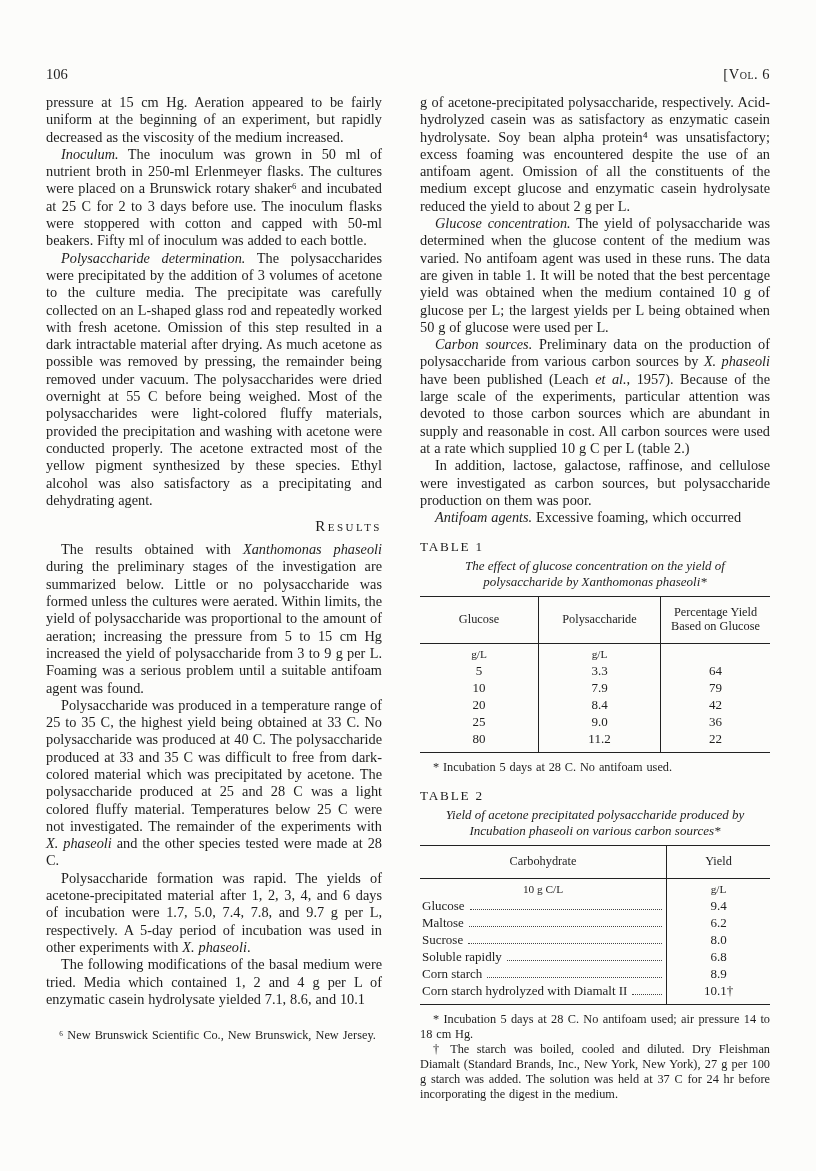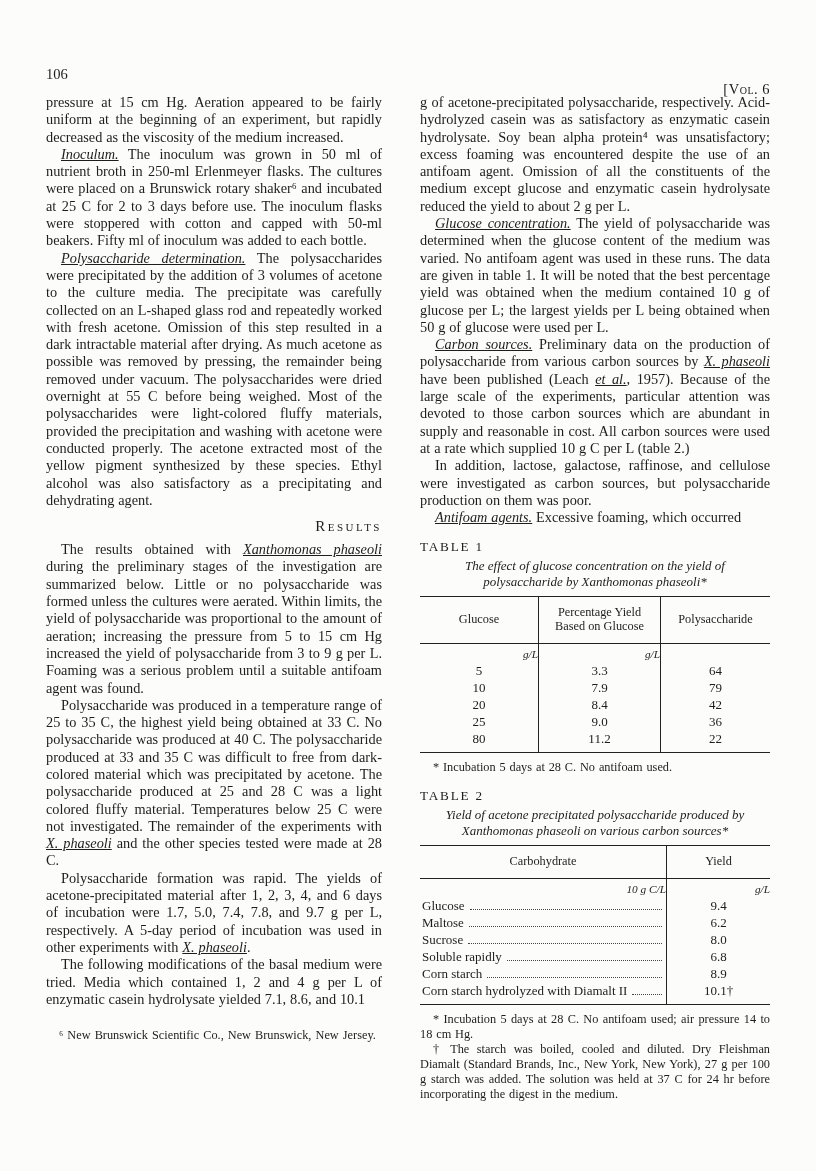--- a/index.html
+++ b/index.html
@@ -7,32 +7,32 @@
     width:816px;height:1171px;overflow:hidden;position:relative;
     background:#fcfcfa;color:#1d1d1d;
     font-family:"Liberation Serif","DejaVu Serif",serif;
   }
   .page-header{
     position:absolute;top:66px;left:46px;width:724px;height:20px;
     font-size:14.5px;
   }
   .page-num{position:absolute;left:0;top:0;}
   .running-title{position:absolute;left:0;right:0;text-align:center;letter-spacing:1.5px;font-size:14.5px;}
-  .vol-label{position:absolute;right:0;top:0;font-variant:small-caps;letter-spacing:.5px;margin-top:15px;}
+  .vol-label{position:absolute;right:0;top:0;font-variant:small-caps;letter-spacing:.5px;}
   .columns{
     position:absolute;top:94px;left:46px;width:724px;
     display:flex;gap:38px;
   }
   .col{width:352px;}
   .para{
     font-size:14.3px;line-height:17.3px;text-align:justify;
     margin:0;word-spacing:.3px;
   }
   .para.indent{text-indent:15px;}
-  .it{font-style:italic;text-decoration:underline;}
+  .it{font-style:italic;}
   .section-heading{
     text-align:right;font-variant:small-caps;letter-spacing:2.5px;
     font-size:15px;margin:9px 0 6px 0;
   }
   .footnote{
     font-size:12.3px;line-height:15.2px;text-align:justify;
     margin-top:20px;text-indent:13px;word-spacing:1px;
   }
   
   .tbl{margin-top:13px;}
@@ -43,21 +43,21 @@
   }
   .tbl-grid.cols3{grid-template-columns:118px 122px 110px;}
   .tbl-grid.cols2{grid-template-columns:246px 104px;}
   .tbl-grid .th{
     display:flex;align-items:center;justify-content:center;text-align:center;
     font-size:12.3px;line-height:13.8px;padding:9px 6px;
     border-bottom:1px solid #222;
   }
   .tbl-grid .vsep{border-left:1px solid #222;}
   .tbl-grid .unit{
-    font-style:italic;font-size:11.3px;text-align:right;padding:4px 0 2px 0;
+    font-size:11.3px;text-align:center;padding:4px 0 2px 0;
   }
   .tbl-grid .td{
     font-size:13px;line-height:17px;text-align:center;padding:0;
   }
   .tbl-grid .td.lead{
     display:flex;align-items:baseline;text-align:left;padding-left:2px;padding-right:2px;
   }
   .tbl-grid .td .lab{white-space:nowrap;overflow:hidden;}
   .tbl-grid .td .leader{
     flex:1 1 0;min-width:0;border-bottom:1.4px dotted #444;margin:0 2px 4px 5px;
@@ -93,22 +93,22 @@
       <div class="para"><span>g of acetone-precipitated polysaccharide, respectively. Acid-hydrolyzed casein was as satisfactory as enzymatic casein hydrolysate. Soy bean alpha protein⁴ was unsatisfactory; excess foaming was encountered despite the use of an antifoam agent. Omission of all the constituents of the medium except glucose and enzymatic casein hydrolysate reduced the yield to about 2 g per L.</span></div>
       <div class="para indent"><span class="it">Glucose concentration.</span><span> The yield of polysaccharide was determined when the glucose content of the medium was varied. No antifoam agent was used in these runs. The data are given in table 1. It will be noted that the best percentage yield was obtained when the medium contained 10 g of glucose per L; the largest yields per L being obtained when 50 g of glucose were used per L.</span></div>
       <div class="para indent"><span class="it">Carbon sources.</span><span> Preliminary data on the production of polysaccharide from various carbon sources by </span><span class="it">X. phaseoli</span><span> have been published (Leach </span><span class="it">et al.</span><span>, 1957). Because of the large scale of the experiments, particular attention was devoted to those carbon sources which are abundant in supply and reasonable in cost. All carbon sources were used at a rate which supplied 10 g C per L (table 2.)</span></div>
       <div class="para indent"><span>In addition, lactose, galactose, raffinose, and cellulose were investigated as carbon sources, but polysaccharide production on them was poor.</span></div>
       <div class="para indent"><span class="it">Antifoam agents.</span><span> Excessive foaming, which occurred</span></div>
       <div class="tbl">
         <div class="tbl-caption">TABLE 1</div>
         <div class="tbl-title">The effect of glucose concentration on the yield of polysaccharide by Xanthomonas phaseoli*</div>
         <div class="tbl-grid cols3">
           <div class="th">Glucose</div>
+          <div class="th vsep">Polysaccharide</div>
           <div class="th vsep">Percentage Yield Based on Glucose</div>
-          <div class="th vsep">Polysaccharide</div>
           <div class="unit">g/L</div>
           <div class="unit vsep">g/L</div>
           <div class="unit vsep"></div>
           <div class="td">5</div>
           <div class="td vsep">3.3</div>
           <div class="td vsep">64</div>
           <div class="td">10</div>
           <div class="td vsep">7.9</div>
           <div class="td vsep">79</div>
           <div class="td">20</div>
@@ -121,21 +121,21 @@
           <div class="td vsep">11.2</div>
           <div class="td vsep">22</div>
           <div class="spacer"></div>
           <div class="spacer vsep"></div>
           <div class="spacer vsep"></div>
         </div>
         <div class="tbl-foot">* Incubation 5 days at 28 C. No antifoam used.</div>
       </div>
       <div class="tbl">
         <div class="tbl-caption">TABLE 2</div>
-        <div class="tbl-title">Yield of acetone precipitated polysaccharide produced by Xanthomonas phaseoli on various carbon sources*</div>
+        <div class="tbl-title">Yield of acetone precipitated polysaccharide produced by Incubation phaseoli on various carbon sources*</div>
         <div class="tbl-grid cols2">
           <div class="th">Carbohydrate</div>
           <div class="th vsep">Yield</div>
           <div class="unit">10 g C/L</div>
           <div class="unit vsep">g/L</div>
           <div class="td lead">
             <span class="lab">Glucose</span>
             <span class="leader"></span>
           </div>
           <div class="td vsep">9.4</div>

